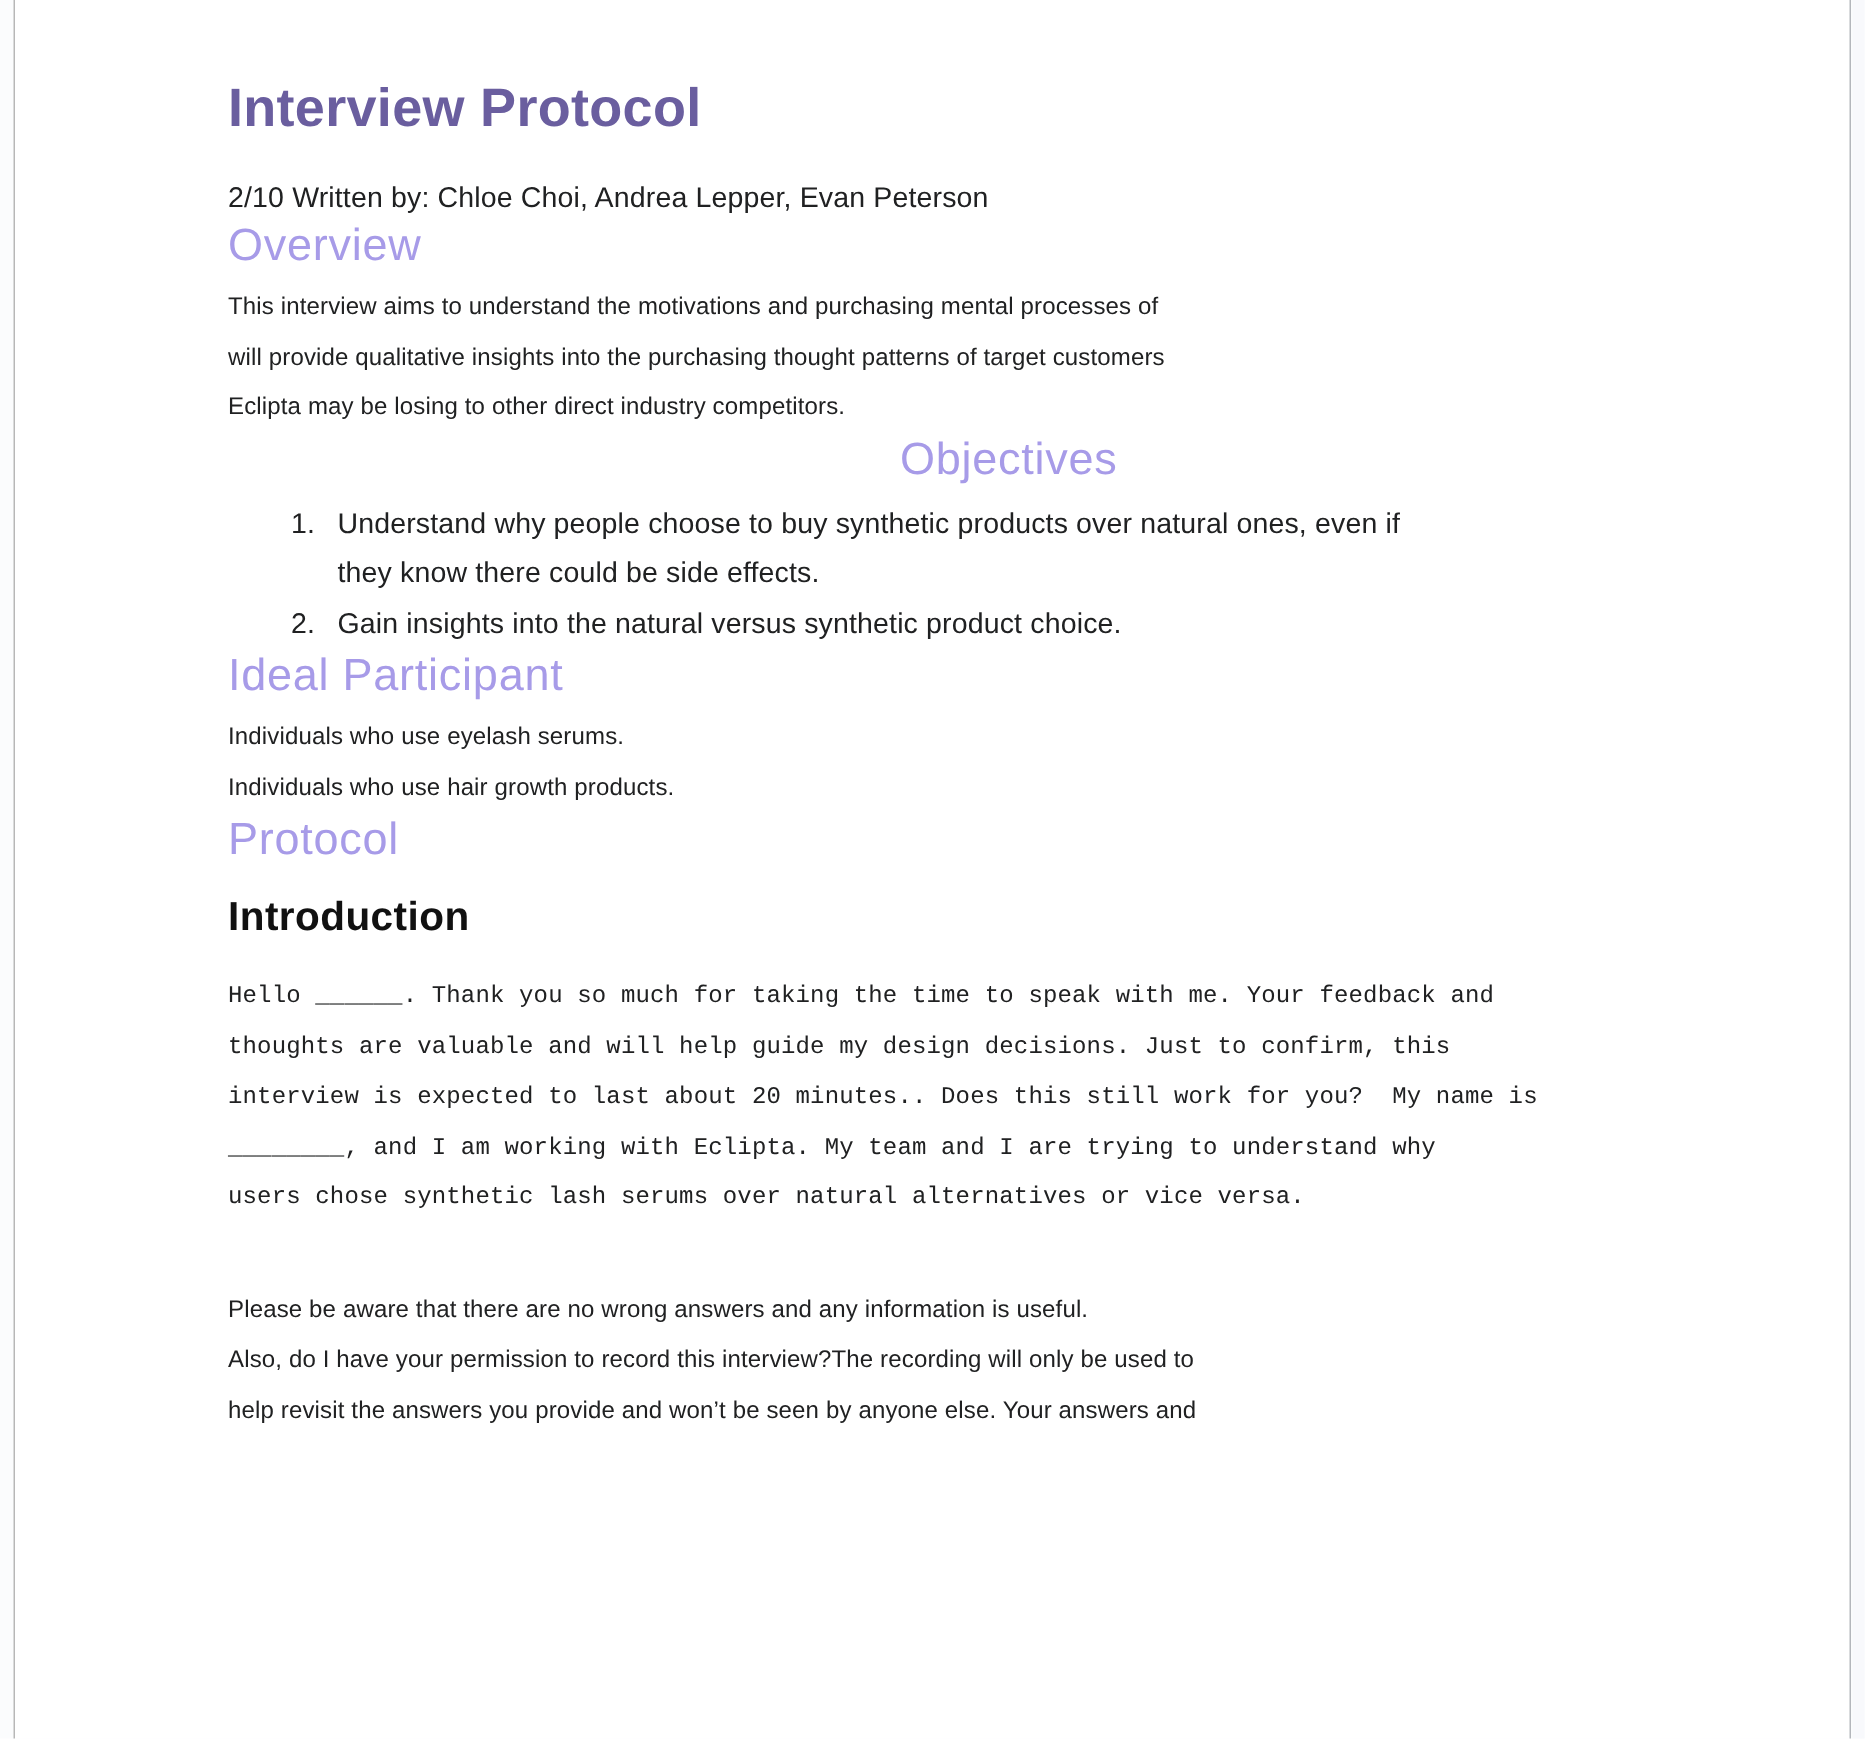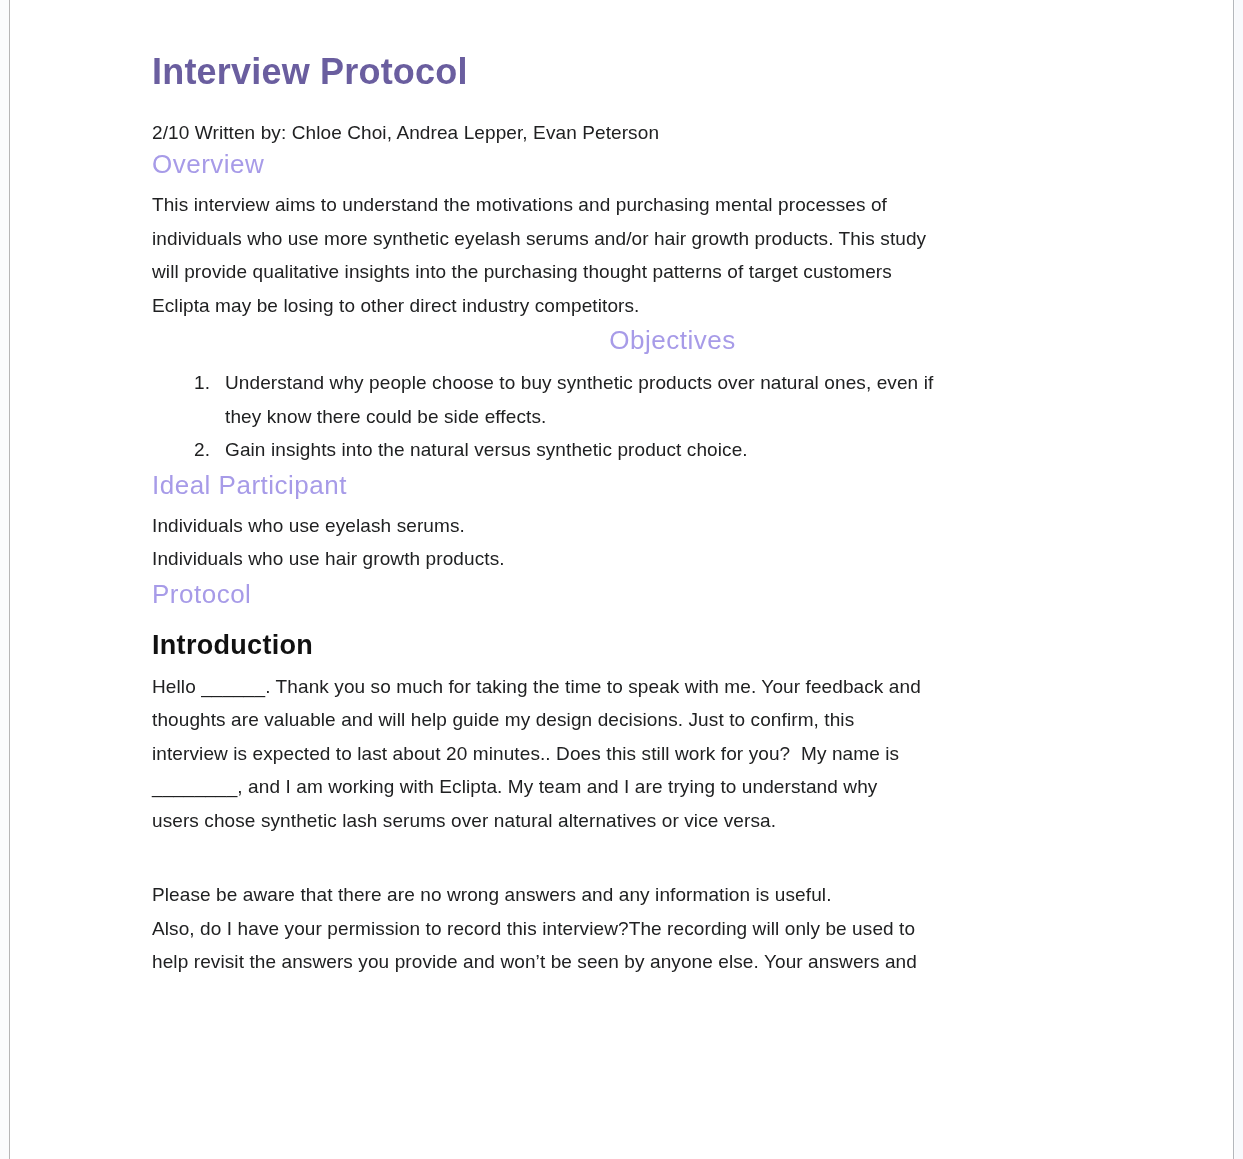--- a/index.html
+++ b/index.html
@@ -42,33 +42,33 @@
     letter-spacing: 0.2px;
     color: var(--title-color, #6a5e9f);
   }
   .byline {
     margin: 28px 0 0 0;
     font-size: 19px; line-height: 26px;
     letter-spacing: 0.1px;
   }
   h2.section-heading {
     margin: 0;
-    font-size: 26px; line-height: 36px;
+    font-size: 30px; line-height: 36px;
     font-weight: 400;
     letter-spacing: 0.5px;
     color: var(--heading-color, #a79be8);
   }
   .mt-overview { margin-top: 45px; }
   .mt-objectives { margin-top: 40px; text-align: center; }
   .mt-ideal { margin-top: 36px; }
   .mt-protocol { margin-top: 78px; }
 
   .para {
     margin: 6px 0 0 0;
-    font-size: 19px; line-height: 33.5px;
+    font-size: 16px; line-height: 33.5px;
     letter-spacing: 0.1px;
   }
   .num-list {
     margin: 8px 0 0 0; padding: 0;
     list-style: none;
     font-size: 19px; line-height: 33.5px;
     letter-spacing: 0.1px;
   }
   .num-item { display: flex; }
   .num-col {
@@ -78,39 +78,38 @@
   }
   .li-text { flex: 1 1 auto; }
 
   h3.sub-heading {
     margin: 18px 0 0 0;
     font-size: 27px; line-height: 30px;
     font-weight: 700;
     letter-spacing: 0.3px;
     color: #111111;
   }
-  .mt-intro { margin-top: 10px; }
+  .mt-intro { margin-top: 22px; font-family: Liberation Mono, monospace; }
   .mt-consent { margin-top: 41px; }
 </style>
 </head>
 <body style="--title-color: #6a5e9f; --heading-color: #a79be8; --body-color: #202122;">
 
 <div class="stage">
 
   <div class="page">
     <div class="content">
 
       <h1 class="doc-title">Interview Protocol</h1>
 
       <p class="byline">2/10 Written by: Chloe Choi, Andrea Lepper, Evan Peterson</p>
 
       <h2 class="section-heading mt-overview">Overview</h2>
       <div class="para">
         <span class="line">This interview aims to understand the motivations and purchasing mental processes of</span>
-        <span class="line">individuals who use more synthetic eyelash serums and/or hair growth products. This study</span>
         <span class="line">will provide qualitative insights into the purchasing thought patterns of target customers</span>
         <span class="line">Eclipta may be losing to other direct industry competitors.</span>
       </div>
 
       <h2 class="section-heading mt-objectives">Objectives</h2>
       <ol class="num-list">
         <li class="num-item">
           <span class="num-col">1.</span>
           <span class="li-text">
             <span class="line">Understand why people choose to buy synthetic products over natural ones, even if</span>

